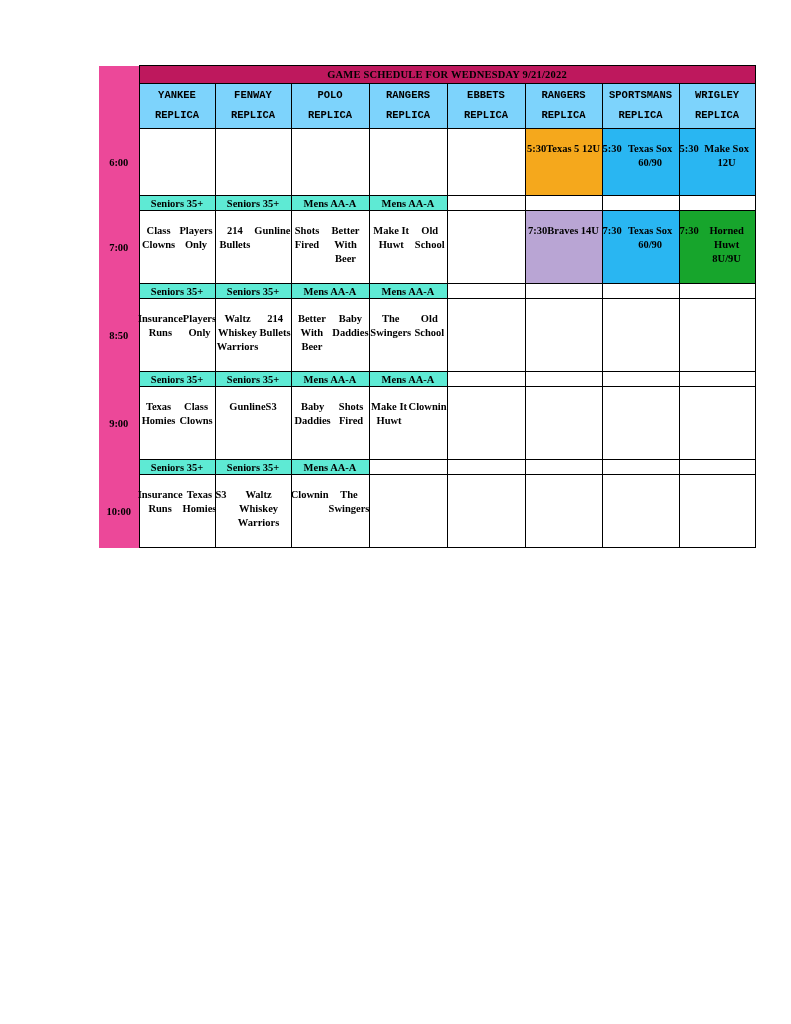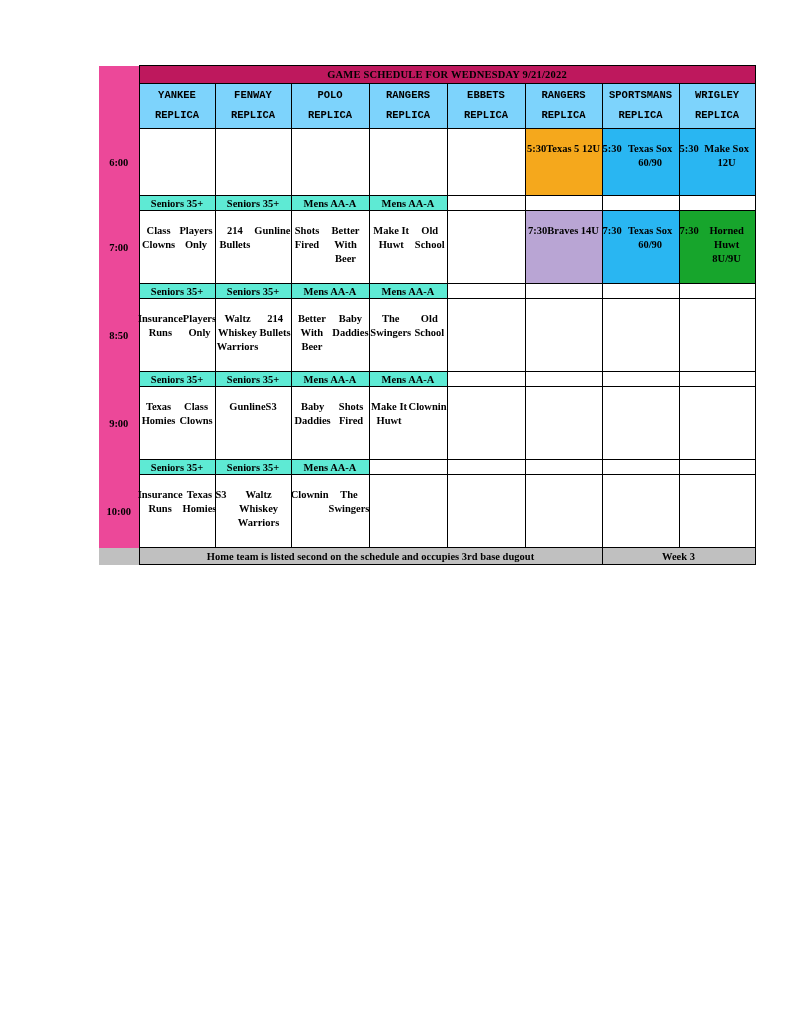--- a/index.html
+++ b/index.html
@@ -470,20 +470,15 @@
             </div>
           </td>
           <td class="game-cell">
             <div class="cellwrap">
               <span class="team"></span>
               <span class="gap"></span>
               <span class="team"></span>
             </div>
           </td>
         </tr>
-        <tr class="footer-row">
-          <td class="timecol spacer-left"></td>
-          <td class="footer-left" colspan="6">Home team is listed second on the schedule and occupies 3rd base dugout</td>
-          <td class="footer-right" colspan="2">Week 3</td>
-        </tr>
       </tbody>
   </table>
 </div>
 
 </body></html>

